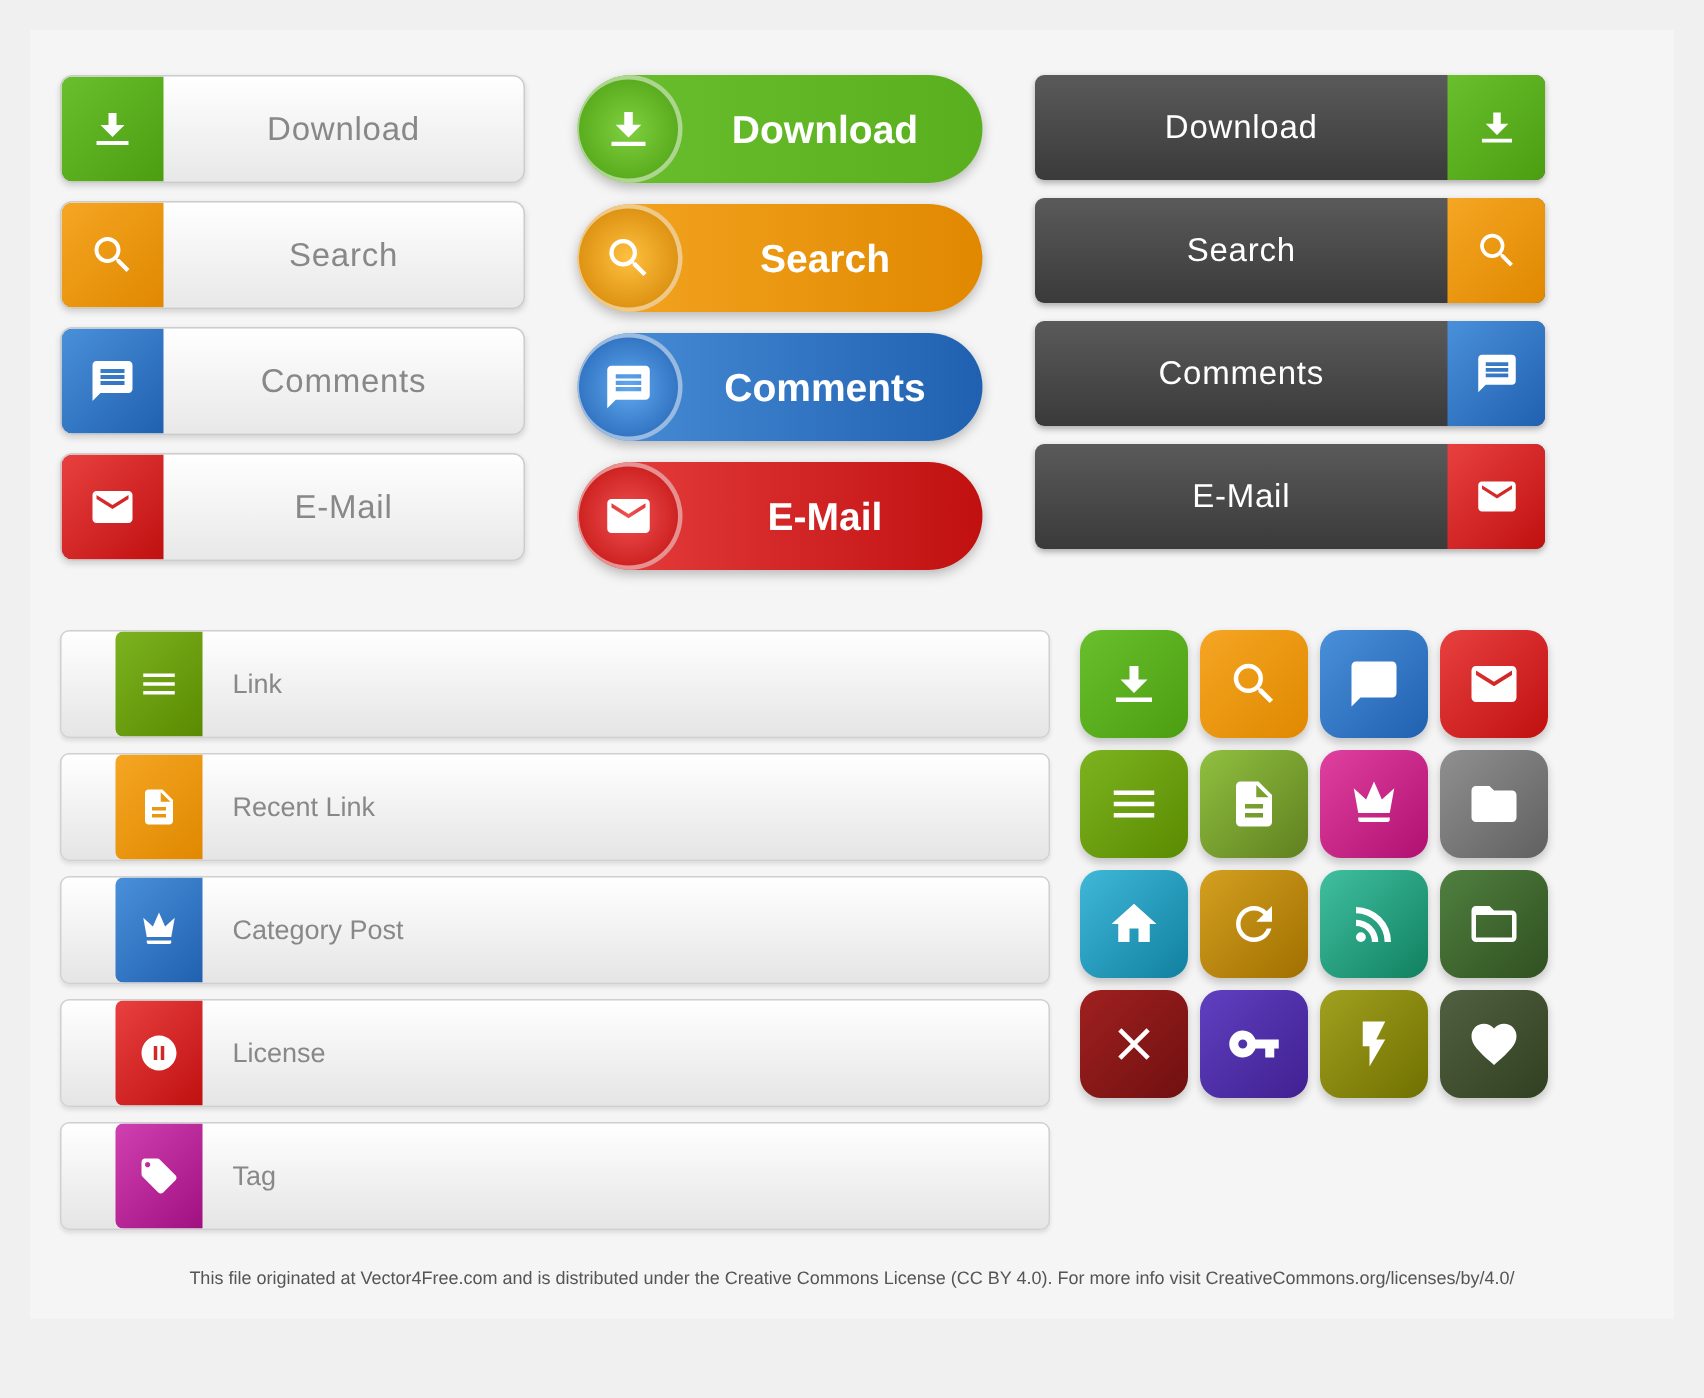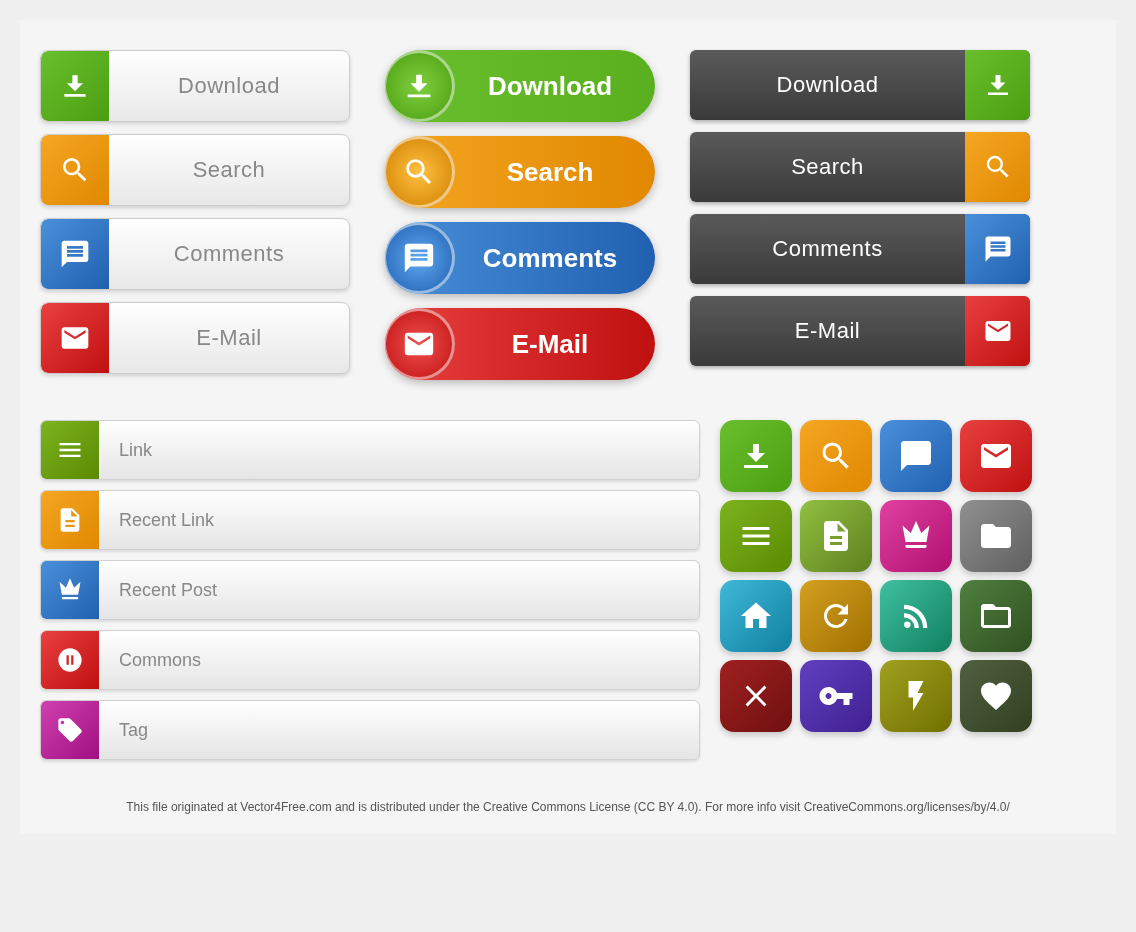--- a/index.html
+++ b/index.html
@@ -155,23 +155,24 @@
       gap: 10px;
     }
 
     .btn-list {
       display: flex;
       align-items: center;
       background: linear-gradient(to bottom, #ffffff, #e5e5e5);
       border-radius: 6px;
       border: 1px solid #d0d0d0;
       box-shadow: 0 2px 3px rgba(0,0,0,0.1);
-      height: 60px;
+      height: 72px;
       cursor: pointer;
       overflow: hidden;
+      padding-left: 36px;
     }
 
     .btn-list .list-icon-box {
       width: 58px;
       height: 100%;
       display: flex;
       align-items: center;
       justify-content: center;
       border-radius: 5px 0 0 5px;
       flex-shrink: 0;
@@ -206,21 +207,21 @@
     }
 
     .icon-btn svg {
       width: 36px;
       height: 36px;
       fill: white;
     }
 
     
     .footer {
-      margin-top: 40px;
+      margin-top: 25px;
       text-align: center;
       font-size: 12px;
       color: #555;
     }
 
     
     .green-bg { background: linear-gradient(135deg, #6abf2e, #4a9e10); }
     .orange-bg { background: linear-gradient(135deg, #f5a623, #e08800); }
     .blue-bg { background: linear-gradient(135deg, #4a90d9, #2060b0); }
     .red-bg { background: linear-gradient(135deg, #e84040, #c01010); }
@@ -398,30 +399,30 @@
         </div>
         <span class="list-label">Recent Link</span>
       </div>
 
       <div class="btn-list">
         <div class="list-icon-box blue-bg">
           <svg viewBox="0 0 24 24" width="28" height="28" fill="white">
             <path d="M5 16L3 5l5.5 5L12 2l3.5 8L21 5l-2 11H5zm14 3c0 .6-.4 1-1 1H6c-.6 0-1-.4-1-1v-1h14v1z"></path>
           </svg>
         </div>
-        <span class="list-label">Recent Post</span>
+        <span class="list-label">Category Post</span>
       </div>
 
       <div class="btn-list">
         <div class="list-icon-box red-bg">
           <svg viewBox="0 0 24 24" width="28" height="28" fill="white">
             <path d="M12 2C6.48 2 2 6.48 2 12s4.48 10 10 10 10-4.48 10-10S17.52 2 12 2zm-1 14H9V8h2v8zm4 0h-2V8h2v8z"></path>
           </svg>
         </div>
-        <span class="list-label">Commons</span>
+        <span class="list-label">License</span>
       </div>
 
       <div class="btn-list">
         <div class="list-icon-box magenta-bg">
           <svg viewBox="0 0 24 24" width="28" height="28" fill="white">
             <path d="M21.41 11.58l-9-9C12.05 2.22 11.55 2 11 2H4c-1.1 0-2 .9-2 2v7c0 .55.22 1.05.59 1.42l9 9c.36.36.86.58 1.41.58s1.05-.22 1.41-.59l7-7c.37-.36.59-.86.59-1.41s-.23-1.06-.59-1.42zM5.5 7C4.67 7 4 6.33 4 5.5S4.67 4 5.5 4 7 4.67 7 5.5 6.33 7 5.5 7z"></path>
           </svg>
         </div>
         <span class="list-label">Tag</span>
       </div>

